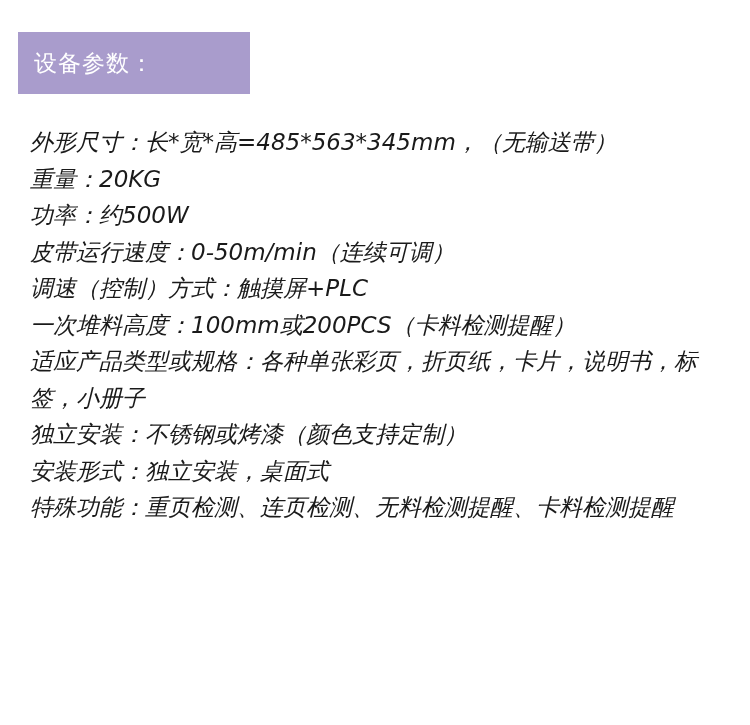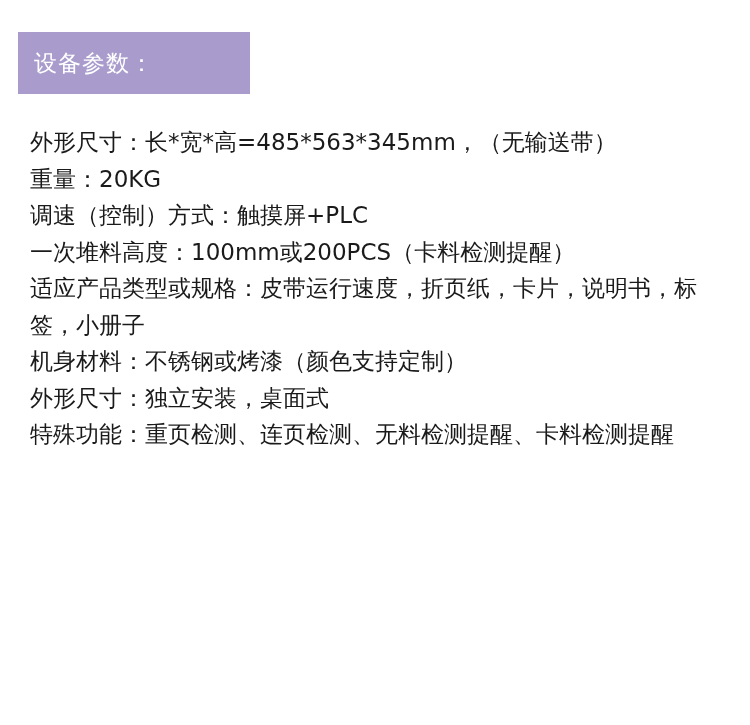--- a/index.html
+++ b/index.html
@@ -35,20 +35,21 @@
     font-size: 23px;
     letter-spacing: 1px;
     padding-left: 16px;
     line-height: 1;
   }
   .spec-list {
     position: absolute;
     left: 30px;
     top: 124px;
     right: 14px;
+    font-style: italic;
   }
   .spec-line {
     font-size: 23px;
     line-height: 36.5px;
     color: #1a1a1a;
     white-space: nowrap;
     letter-spacing: 0px;
   }
   .spec-line.wrap {
     white-space: normal;
@@ -59,21 +60,23 @@
 
 <div class="page">
 
   <div class="title-band">
     <span class="title-text">设备参数：</span>
   </div>
 
   <div class="spec-list">
     <div class="spec-line">外形尺寸：长*宽*高=485*563*345mm，（无输送带）</div>
     <div class="spec-line">重量：20KG</div>
+    <div class="spec-line">功率：约500W</div>
+    <div class="spec-line">皮带运行速度：0-50m/min（连续可调）</div>
     <div class="spec-line">调速（控制）方式：触摸屏+PLC</div>
     <div class="spec-line">一次堆料高度：100mm或200PCS（卡料检测提醒）</div>
-    <div class="spec-line wrap">适应产品类型或规格：皮带运行速度，折页纸，卡片，说明书，标签，小册子</div>
-    <div class="spec-line">机身材料：不锈钢或烤漆（颜色支持定制）</div>
-    <div class="spec-line">外形尺寸：独立安装，桌面式</div>
+    <div class="spec-line wrap">适应产品类型或规格：各种单张彩页，折页纸，卡片，说明书，标签，小册子</div>
+    <div class="spec-line">独立安装：不锈钢或烤漆（颜色支持定制）</div>
+    <div class="spec-line">安装形式：独立安装，桌面式</div>
     <div class="spec-line">特殊功能：重页检测、连页检测、无料检测提醒、卡料检测提醒</div>
   </div>
 
 </div>
 
 </body></html>

